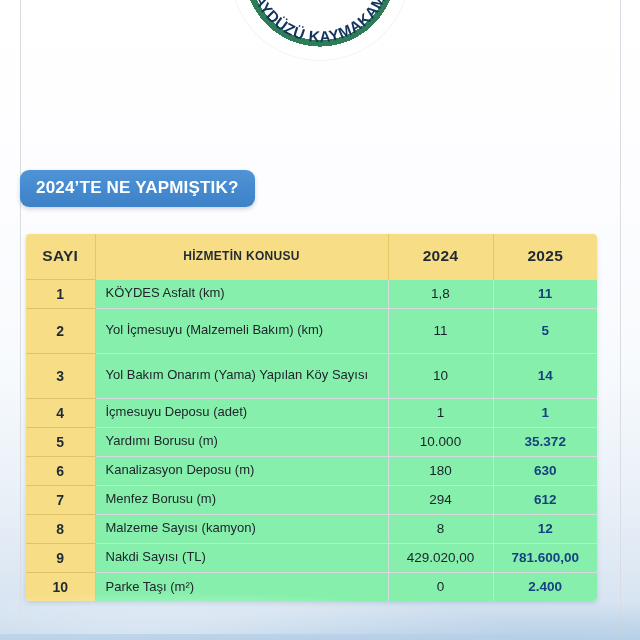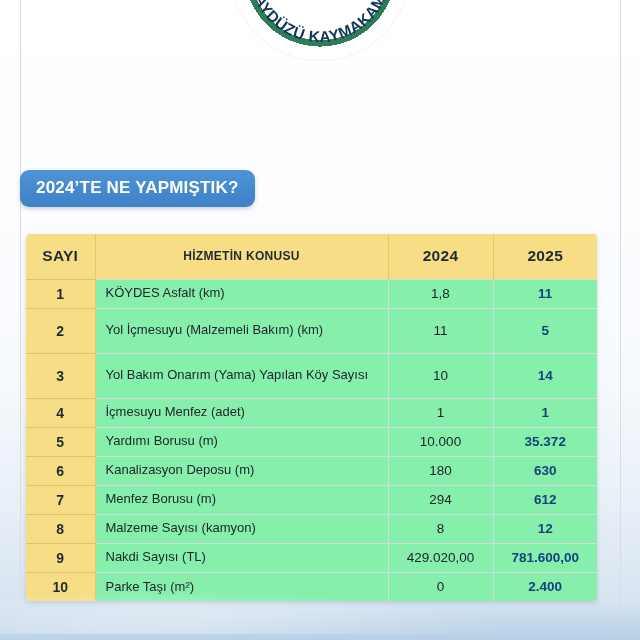--- a/index.html
+++ b/index.html
@@ -207,21 +207,21 @@
             <td class="v2025">5</td>
           </tr>
           <tr class="tall">
             <td class="no">3</td>
             <td class="sub">Yol Bakım Onarım (Yama) Yapılan Köy Sayısı</td>
             <td class="v2024">10</td>
             <td class="v2025">14</td>
           </tr>
           <tr>
             <td class="no">4</td>
-            <td class="sub">İçmesuyu Menfez (adet)</td>
+            <td class="sub">İçmesuyu Deposu (adet)</td>
             <td class="v2024">1</td>
             <td class="v2025">1</td>
           </tr>
           <tr>
             <td class="no">5</td>
             <td class="sub">Yardımı Borusu (m)</td>
             <td class="v2024">10.000</td>
             <td class="v2025">35.372</td>
           </tr>
           <tr>

